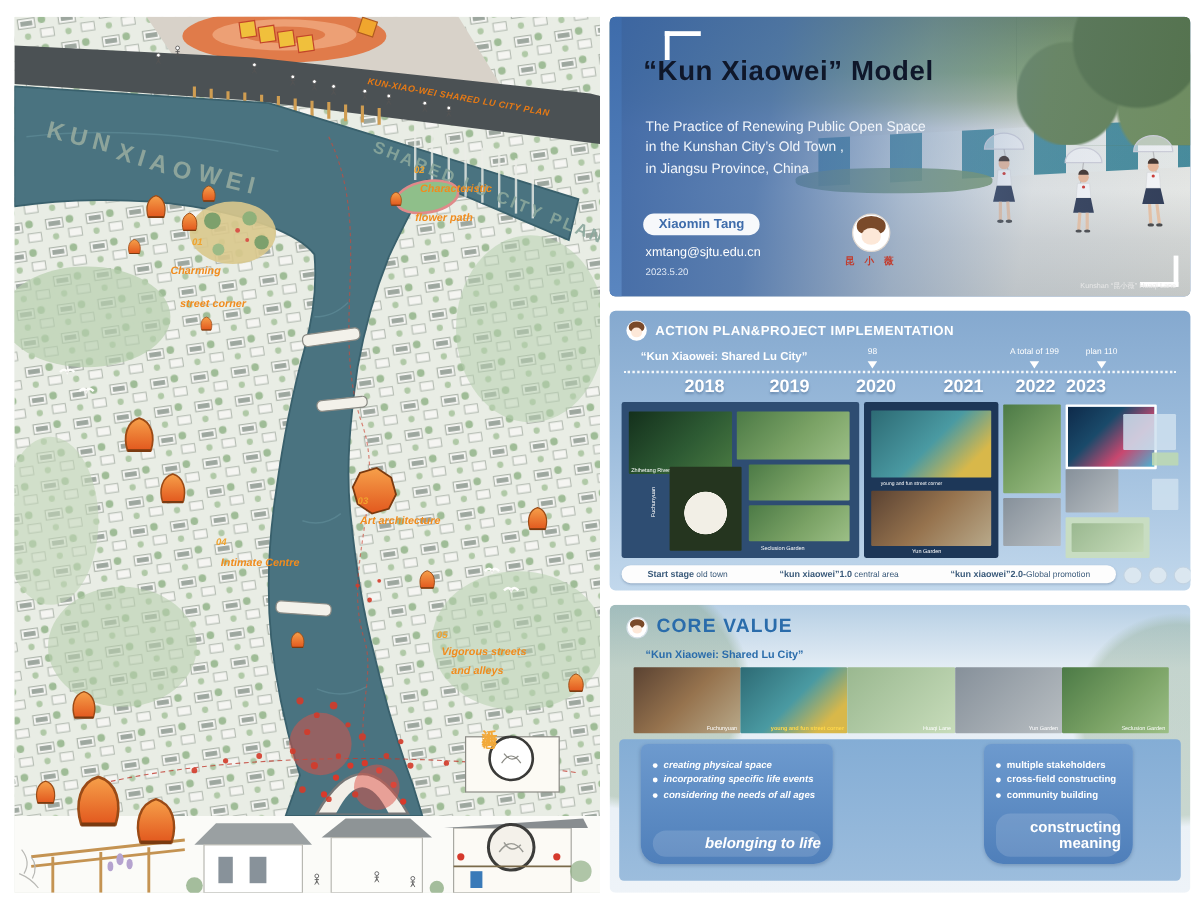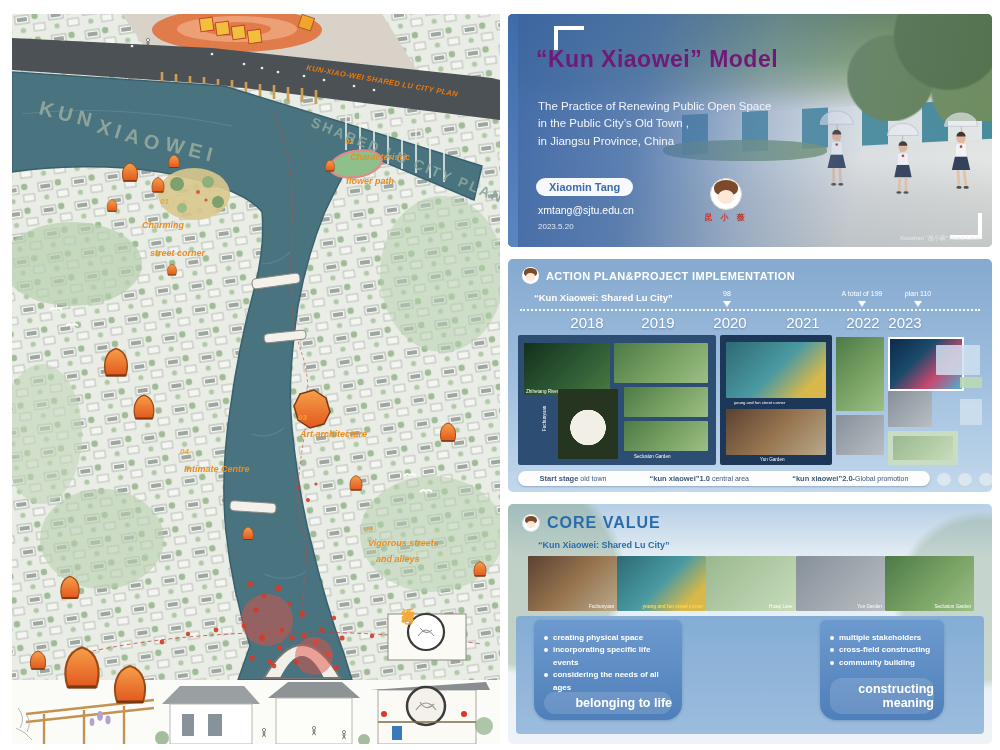--- a/index.html
+++ b/index.html
@@ -35,41 +35,41 @@
                radial-gradient(circle at 90% 70%,#6b8a58 0 30%,transparent 32%);}
   .s1-overlay{position:absolute;inset:0;background:
     linear-gradient(100deg,rgba(58,100,164,.96) 0%,rgba(74,114,170,.88) 28%,rgba(110,142,186,.5) 52%,rgba(150,170,205,.18) 72%,rgba(160,175,205,.05) 100%);}
   .s1-girls{position:absolute;left:60%;top:26%;width:40%;height:72%;}
   .s1-bar{position:absolute;left:0;top:0;width:10px;height:100%;
     background:linear-gradient(180deg,#3e6cab,#5a86c0);}
   .s1-bracket-tl{position:absolute;left:46px;top:12px;width:26px;height:20px;
     border-left:4px solid #fff;border-top:4px solid #fff;}
   .s1-bracket-br{position:absolute;right:10px;bottom:8px;width:28px;height:22px;
     border-right:4px solid #fff;border-bottom:4px solid #fff;}
-  .s1-title{position:absolute;left:28px;top:32px;color:#701a75;font-size:23px;font-weight:bold;letter-spacing:.5px;}
+  .s1-title{position:absolute;left:28px;top:32px;color:#0f172a;font-size:23px;font-weight:bold;letter-spacing:.5px;}
   .s1-sub{position:absolute;left:30px;top:84px;color:#f2f6fb;font-size:11.5px;line-height:1.5;}
   .s1-pill{position:absolute;left:28px;top:164px;background:rgba(255,255,255,.95);color:#3e6cab;
     font-size:11px;font-weight:bold;padding:3px 13px;border-radius:12px;}
   .s1-email{position:absolute;left:30px;top:190px;color:#fff;font-size:10.5px;}
   .s1-date{position:absolute;left:30px;top:208px;color:#dfe8f5;font-size:8px;}
   .s1-logo{position:absolute;left:190px;top:164px;width:56px;text-align:center;}
   .s1-logo .face-icon{position:relative;width:30px;height:30px;margin:0 auto;border:1px solid #e0d8d0;}
   .s1-logo-text{margin-top:2px;color:#c23b2c;font-size:8px;font-weight:bold;letter-spacing:3px;}
   .s1-credit{position:absolute;right:12px;bottom:4px;color:#e8e8e8;font-size:6px;}
   
   .s2{top:259px;height:233px;background:linear-gradient(180deg,#85a9cf 0%,#9cbcdc 45%,#c2d8ec 100%);}
   .s2-header{position:absolute;left:14px;top:8px;display:flex;align-items:center;gap:7px;}
   .s2-header .face-icon{position:relative;width:17px;height:17px;}
   .s2-title{color:#fff;font-size:11px;font-weight:bold;letter-spacing:.4px;}
   .s2-sub{position:absolute;left:26px;top:33px;color:#fff;font-size:9.5px;font-weight:bold;}
   .s2-marker{position:absolute;top:31px;color:#fff;font-size:7px;transform:translateX(-50%);}
   .s2-tri{position:absolute;top:42px;width:0;height:0;border-left:4px solid transparent;
     border-right:4px solid transparent;border-top:6px solid #fff;transform:translateX(-50%);}
   .s2-dots{position:absolute;left:12px;right:12px;top:50px;border-top:2px dotted rgba(255,255,255,.9);}
-  .s2-year{position:absolute;top:55px;color:#fff;font-size:15px;font-weight:normal;transform:translateX(-50%);
+  .s2-year{position:absolute;top:55px;color:#fff;font-size:15px;font-weight:bold;transform:translateX(-50%);
     text-shadow:0 1px 2px rgba(30,60,100,.35);}
   .panel{position:absolute;border-radius:2px;}
   .panelA{left:10px;top:76px;width:198px;height:130px;background:#2e4d72;}
   .panelB{left:212px;top:76px;width:112px;height:130px;background:#1d3758;}
   .ph{position:absolute;border-radius:1px;}
   .ph .lb{position:absolute;color:#fff;font-size:4.6px;white-space:nowrap;}
   .g-night{background:linear-gradient(135deg,#14301c,#2d5a33 55%,#4a7a42);}
   .g-day{background:linear-gradient(135deg,#4c7a46,#7aa265 55%,#9cbf86);}
   .g-moon{background:radial-gradient(circle at 50% 55%,#f2efe6 0 36%,#25351f 37% 100%);}
   .g-play{background:linear-gradient(135deg,#2d6a74,#4a9aa2 50%,#d8b84a 82%);}
@@ -106,21 +106,21 @@
     box-shadow:0 1px 3px rgba(30,60,100,.25);}
   .card-blue{background:linear-gradient(180deg,#6d9ace,#4f7fba);color:#fff;}
   .card-light{background:#d6e6f4;color:#2a6cab;}
   .card ul{margin:12px 8px 0 10px;padding:0;list-style:none;}
   .card li{font-size:8px;font-weight:bold;line-height:1.55;position:relative;padding-left:9px;}
   .card li::before{content:"";position:absolute;left:0;top:4px;width:4px;height:4px;border-radius:50%;background:currentColor;}
   .card-footer{position:absolute;left:10px;right:10px;bottom:6px;text-align:right;
     font-size:12.5px;font-weight:bold;padding:4px 0;border-radius:12px;}
   .card-blue .card-footer{background:rgba(255,255,255,.14);color:#fff;}
   .card-light .card-footer{background:rgba(255,255,255,.8);color:#2a6cab;}
-  .card1{left:26px;width:148px;}
+  .card1{left:26px;width:160px;font-style:italic;}
   .card2{left:182px;width:136px;}
   .card3{left:312px;width:124px;}
 </style>
 </head>
 <body>
 
 <div class="canvas">
 
   <div class="map-wrap">
     <svg viewBox="0 0 488 730" xmlns="http://www.w3.org/2000/svg">
@@ -447,21 +447,21 @@
           <ellipse cx="5" cy="34" rx="2.6" ry="1.4" fill="#444"></ellipse>
       </g>
     </svg>
     <div class="s1-overlay"></div>
     <div class="s1-bar"></div>
     <div class="s1-bracket-tl"></div>
     <div class="s1-bracket-br"></div>
     <div class="s1-title">“Kun Xiaowei” Model</div>
     <div class="s1-sub">
       <div>The Practice of Renewing Public Open Space</div>
-      <div>in the Public City’s Old Town ,</div>
+      <div>in the Kunshan City’s Old Town ,</div>
       <div>in Jiangsu Province, China</div>
     </div>
     <div class="s1-pill">Xiaomin Tang</div>
     <div class="s1-email">xmtang@sjtu.edu.cn</div>
     <div class="s1-date">2023.5.20</div>
     <div class="s1-logo">
       <div class="face-icon"></div>
       <div class="s1-logo-text">昆 小 薇</div>
     </div>
     <div class="s1-credit">Kunshan “昆小薇” Huaqi Lane</div>

